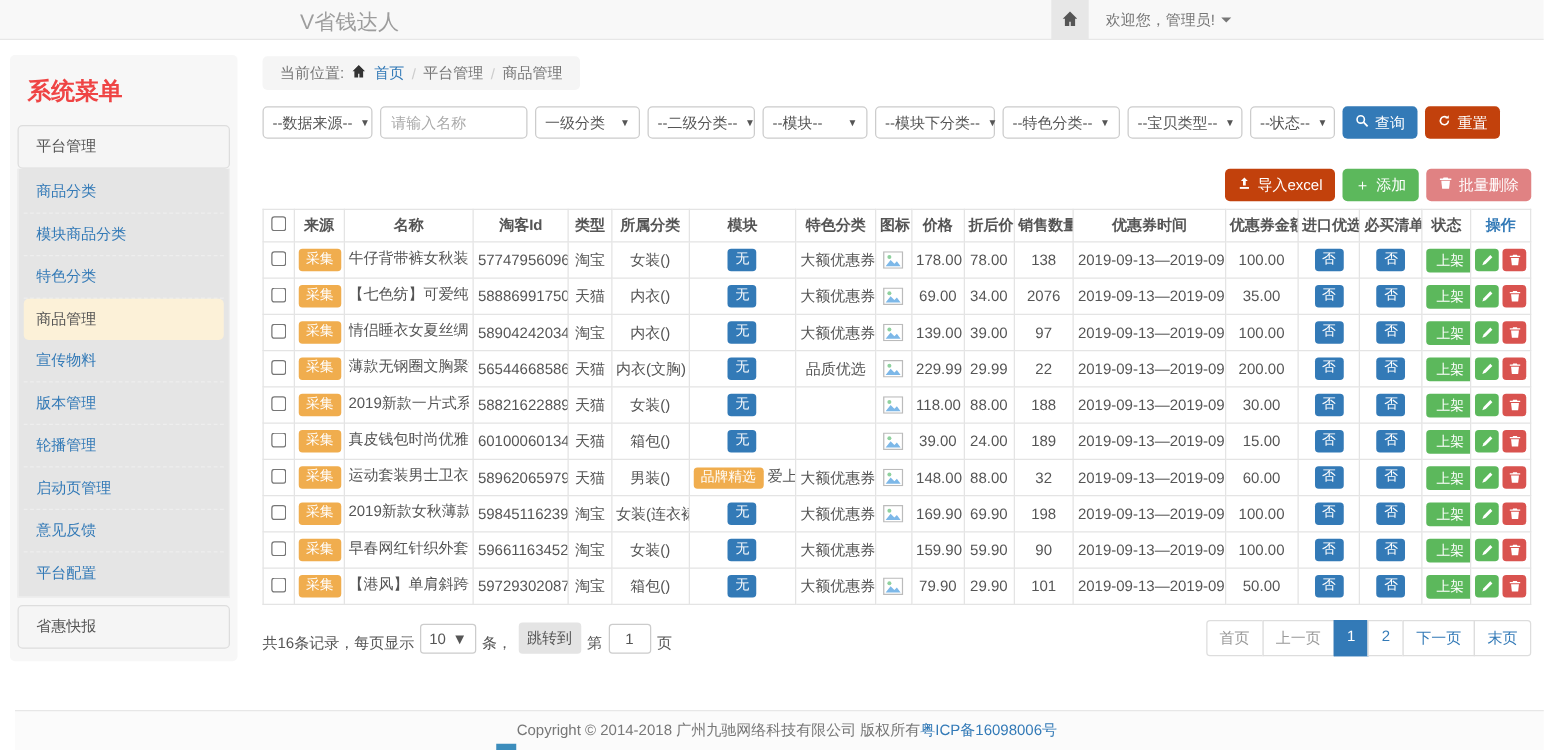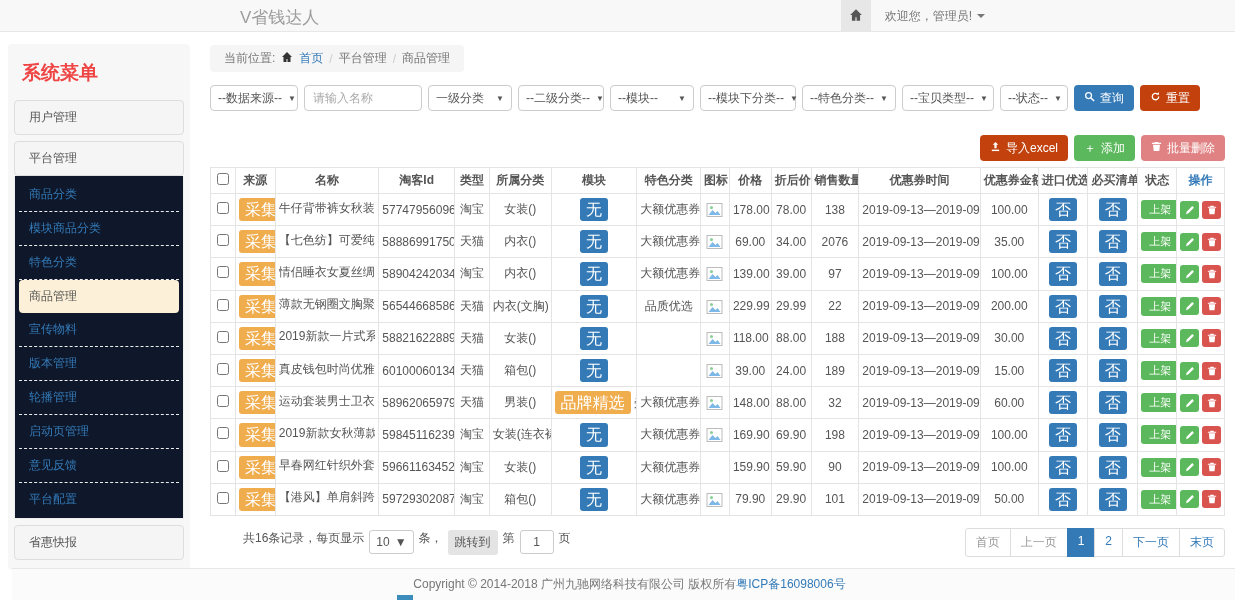--- a/index.html
+++ b/index.html
@@ -14,21 +14,21 @@
     background:#f8f8f8; border-bottom:1px solid #e7e7e7; }
   .brand { position:absolute; left:240px; top:6px; font-size:17px; color:#9d9d9d; }
   .top-right { position:absolute; right:250px; top:0; height:32px; display:flex; align-items:center; }
   .home-box { width:30px; height:32px; background:#e7e7e7; display:flex; align-items:center; justify-content:center; cursor:pointer; }
   .welcome { margin-left:14px; color:#777; cursor:pointer; display:flex; align-items:center; gap:5px; }
   .caret { display:inline-block; width:0; height:0; border-left:4px solid transparent; border-right:4px solid transparent; border-top:4px solid #777; }
   
   .sidebar { position:absolute; left:8px; top:44px; width:182px; background:#f7f7f7; border-radius:4px; padding:6px 6px 10px; }
   .side-title { color:#ef4444; font-weight:bold; font-size:19px; padding:10px 8px 8px; }
   .side-group { background:#f5f5f5; border:1px solid #ddd; border-radius:4px; padding:8px 14px; margin-top:6px; color:#555; cursor:pointer; }
-  .side-sub-wrap { background:#0f172a; border:1px solid #eee; border-top:none; padding:2px 4px; }
+  .side-sub-wrap { background:#e5e5e5; border:1px solid #eee; border-top:none; padding:2px 4px; }
   .side-sub { color:#337ab7; padding:8px 10px; border-bottom:1px dashed #eee; cursor:pointer; }
   .side-sub:last-child { border-bottom:none; }
   .side-sub.active { background:#fcf1d8; border-radius:4px; color:#555; border-bottom:none; }
   
   .main { position:absolute; left:210px; top:45px; width:1015px; }
   .breadcrumb { display:inline-flex; align-items:center; gap:6px; background:#f5f5f5; border-radius:4px; padding:5px 14px; color:#777; }
   .breadcrumb .bc-home { color:#337ab7; cursor:pointer; }
   .breadcrumb .bc-sep { color:#ccc; }
   .bc-item { color:#777; }
   
@@ -44,32 +44,32 @@
   .btn-red { background:#e08283; }
   
   .toolbar { display:flex; justify-content:flex-end; gap:6px; margin-top:24px; }
   
   table { width:100%; border-collapse:collapse; table-layout:fixed; margin-top:6px; }
   th,td { border:1px solid #e4e4e4; text-align:center; padding:4px 3px; overflow:hidden; white-space:nowrap; }
   th { font-weight:bold; color:#555; height:23px; background:#fff; }
   td { height:27px; color:#555; }
   th.c-ops-h { color:#337ab7; }
   .c-name span { display:inline-block; max-width:100%; overflow:hidden; text-overflow:clip; }
-  .badge { display:inline-block; padding:2px 6px; border-radius:3px; color:#fff; font-size:16px; line-height:1.2; }
+  .badge { display:inline-block; padding:2px 6px; border-radius:3px; color:#fff; font-size:11px; line-height:1.2; }
   .b-orange { background:#f0ad4e; }
   .b-blue { background:#337ab7; }
   .btn-green-sm { display:inline-block; background:#5cb85c; color:#fff; border-radius:3px; padding:2px 8px; font-size:11px; cursor:pointer; }
   .op-btn { display:inline-flex; align-items:center; justify-content:center; width:19px; height:18px; border-radius:3px; cursor:pointer; vertical-align:middle; }
   .op-edit { background:#5cb85c; margin-right:3px; }
   .op-del { background:#d9534f; }
   .thumb svg { vertical-align:middle; }
   input[type=checkbox] { width:12px; height:12px; cursor:pointer; }
   
   .pag-row { display:flex; justify-content:space-between; align-items:center; margin-top:12px; color:#555; }
-  .pag-left { display:flex; align-items:flex-start; gap:5px;margin-left:33px; }
+  .pag-left { display:flex; align-items:flex-end; gap:5px; }
   .mini-sel { height:24px; border:1px solid #ccc; border-radius:3px; background:#fff; display:inline-flex; align-items:center; padding:0 6px; gap:5px; cursor:pointer; }
   .jump-chip { background:#e4e4e4; border-radius:3px; padding:4px 7px; cursor:pointer; }
   .jump-input { width:34px; height:24px; border:1px solid #ccc; border-radius:3px; text-align:center; font-size:12px; color:#555; }
   .pager { display:flex; }
   .page-btn { border:1px solid #ddd; padding:5px 10px; margin-left:-1px; color:#337ab7; cursor:pointer; background:#fff; }
   .page-btn:first-child { border-radius:3px 0 0 3px; }
   .page-btn:last-child { border-radius:0 3px 3px 0; }
   .page-btn.muted { color:#999; }
   .page-btn.active { background:#337ab7; border-color:#337ab7; color:#fff; }
   
@@ -93,21 +93,20 @@
     <div class="welcome">
       <span>欢迎您，管理员!</span>
       <span class="caret"></span>
     </div>
   </div>
 </div>
 
 <div class="sidebar">
   <div class="side-title">系统菜单</div>
   <div id="side-top-groups">
-  <div class="side-group">用户管理</div>
 
   <div class="side-group">平台管理</div>
 </div>
   <div class="side-sub-wrap" id="side-sub-items">
   <div class="side-sub">商品分类</div>
 
   <div class="side-sub">模块商品分类</div>
 
   <div class="side-sub">特色分类</div>
 

